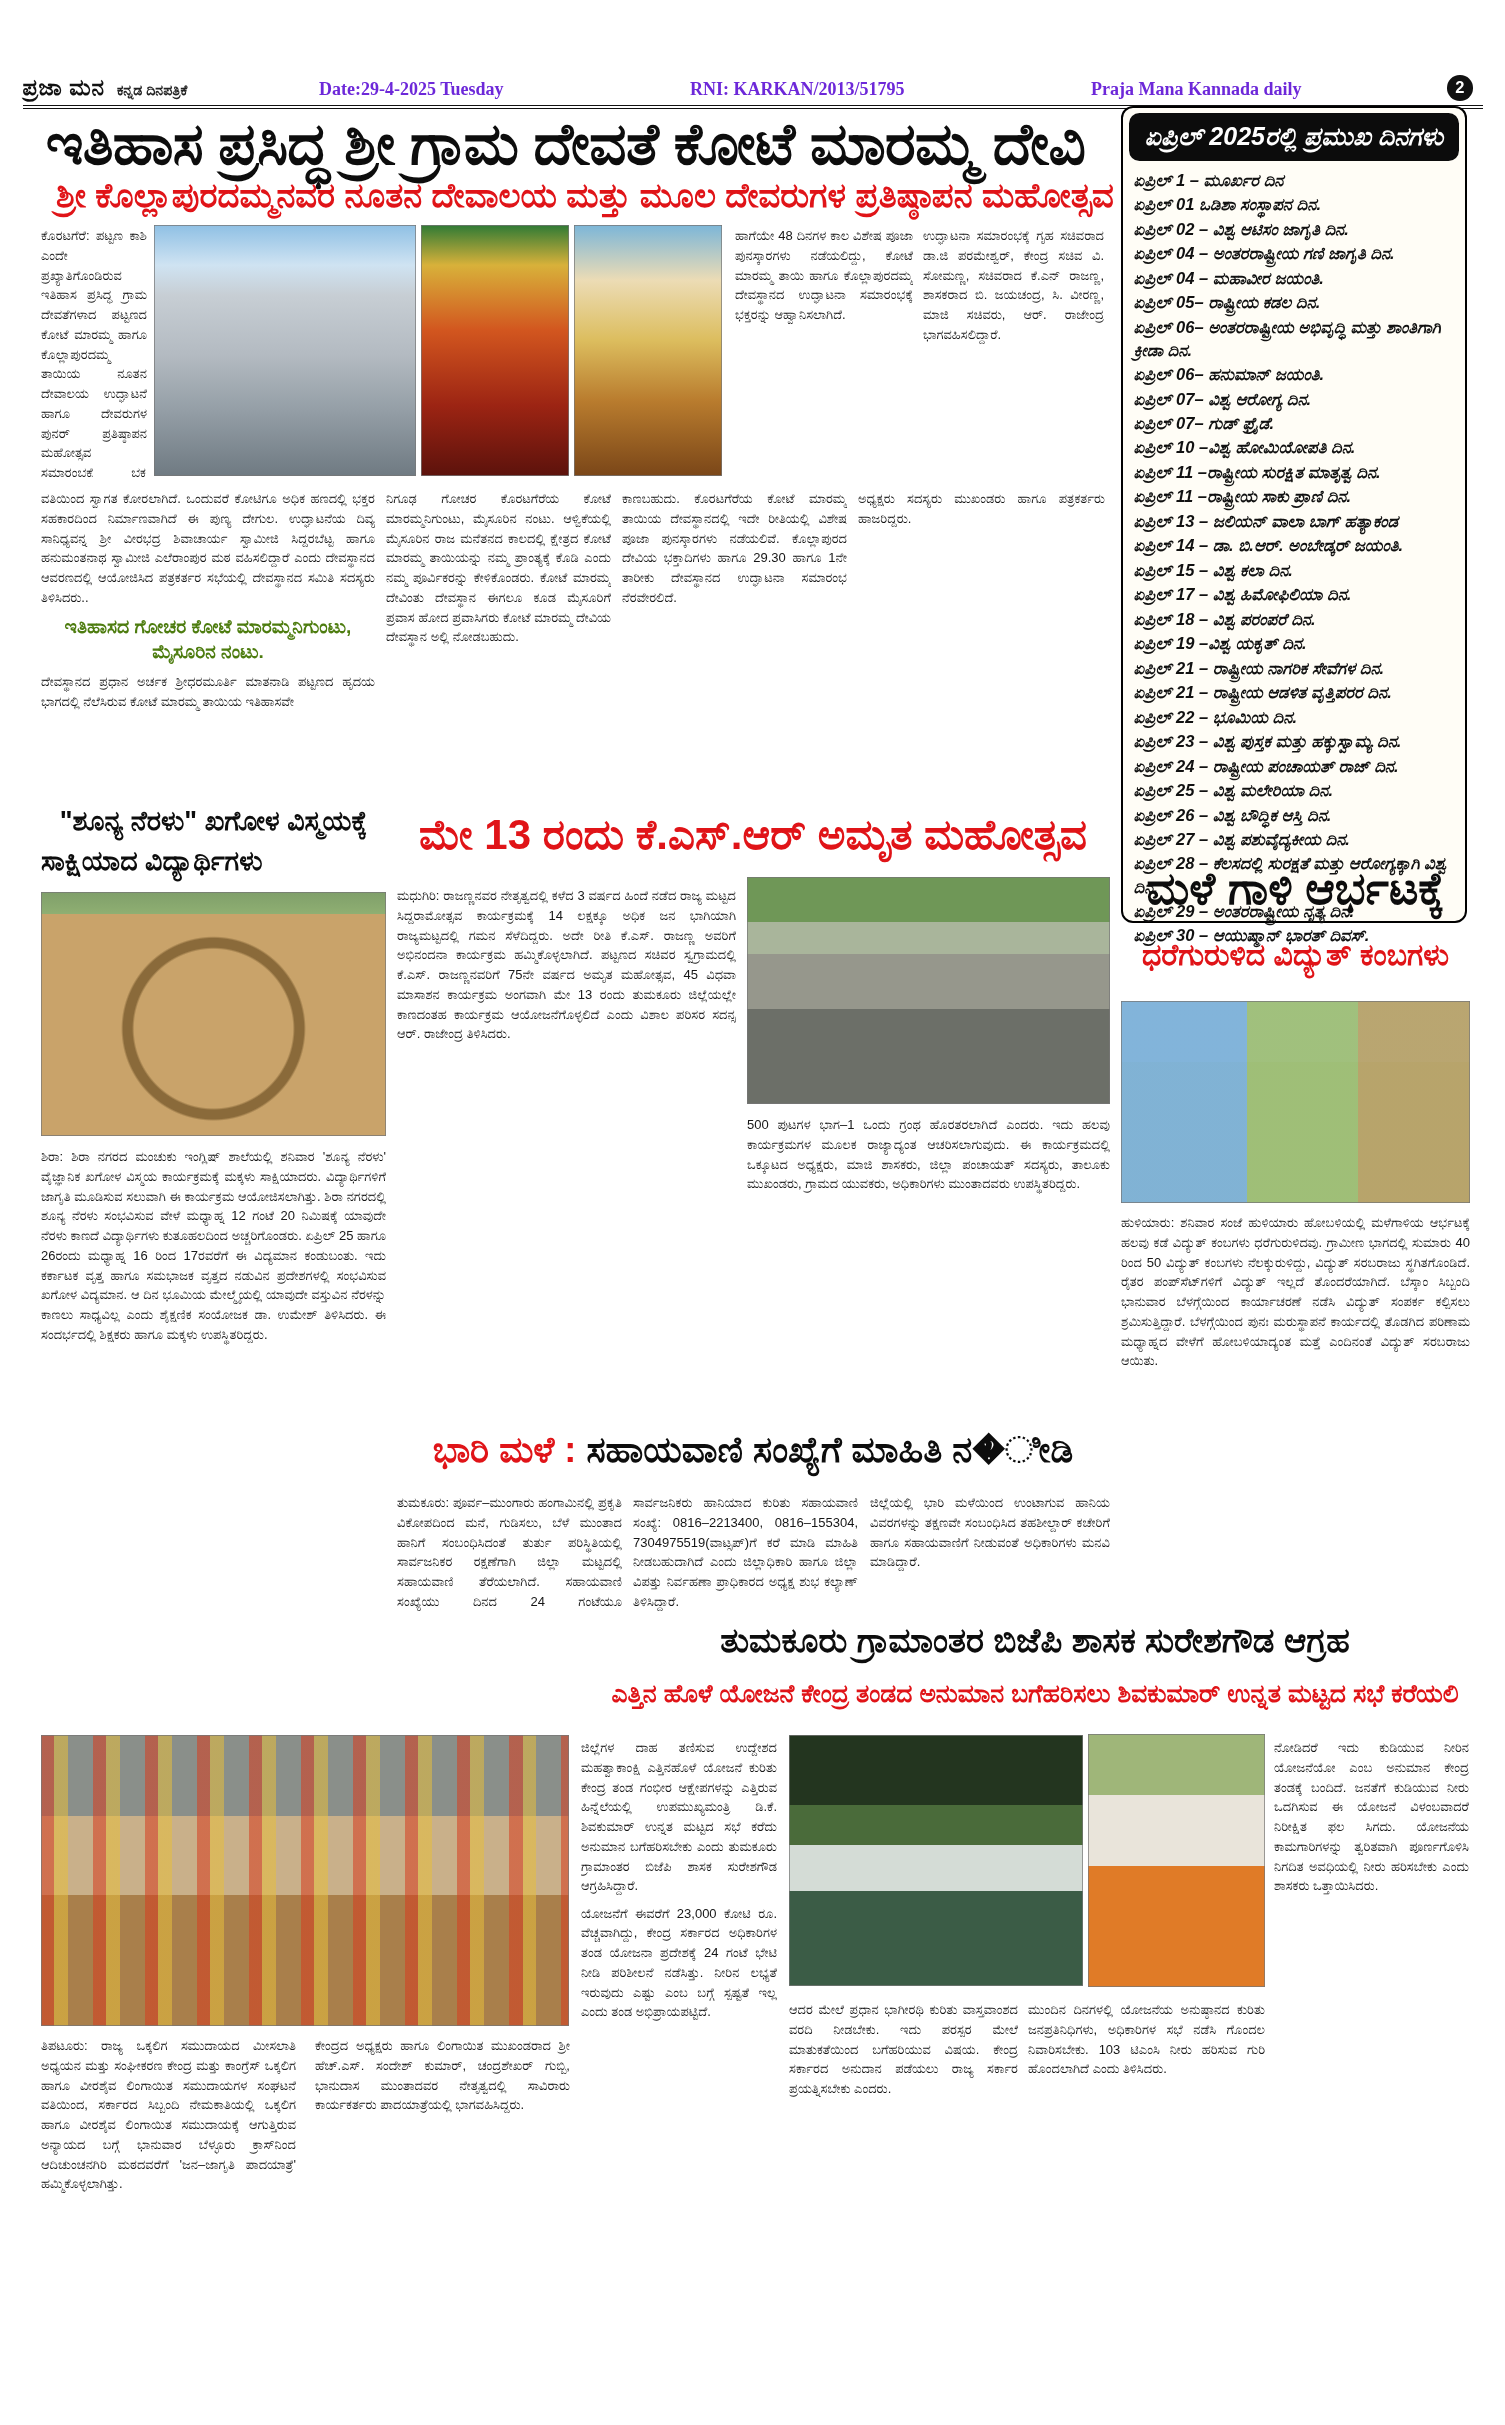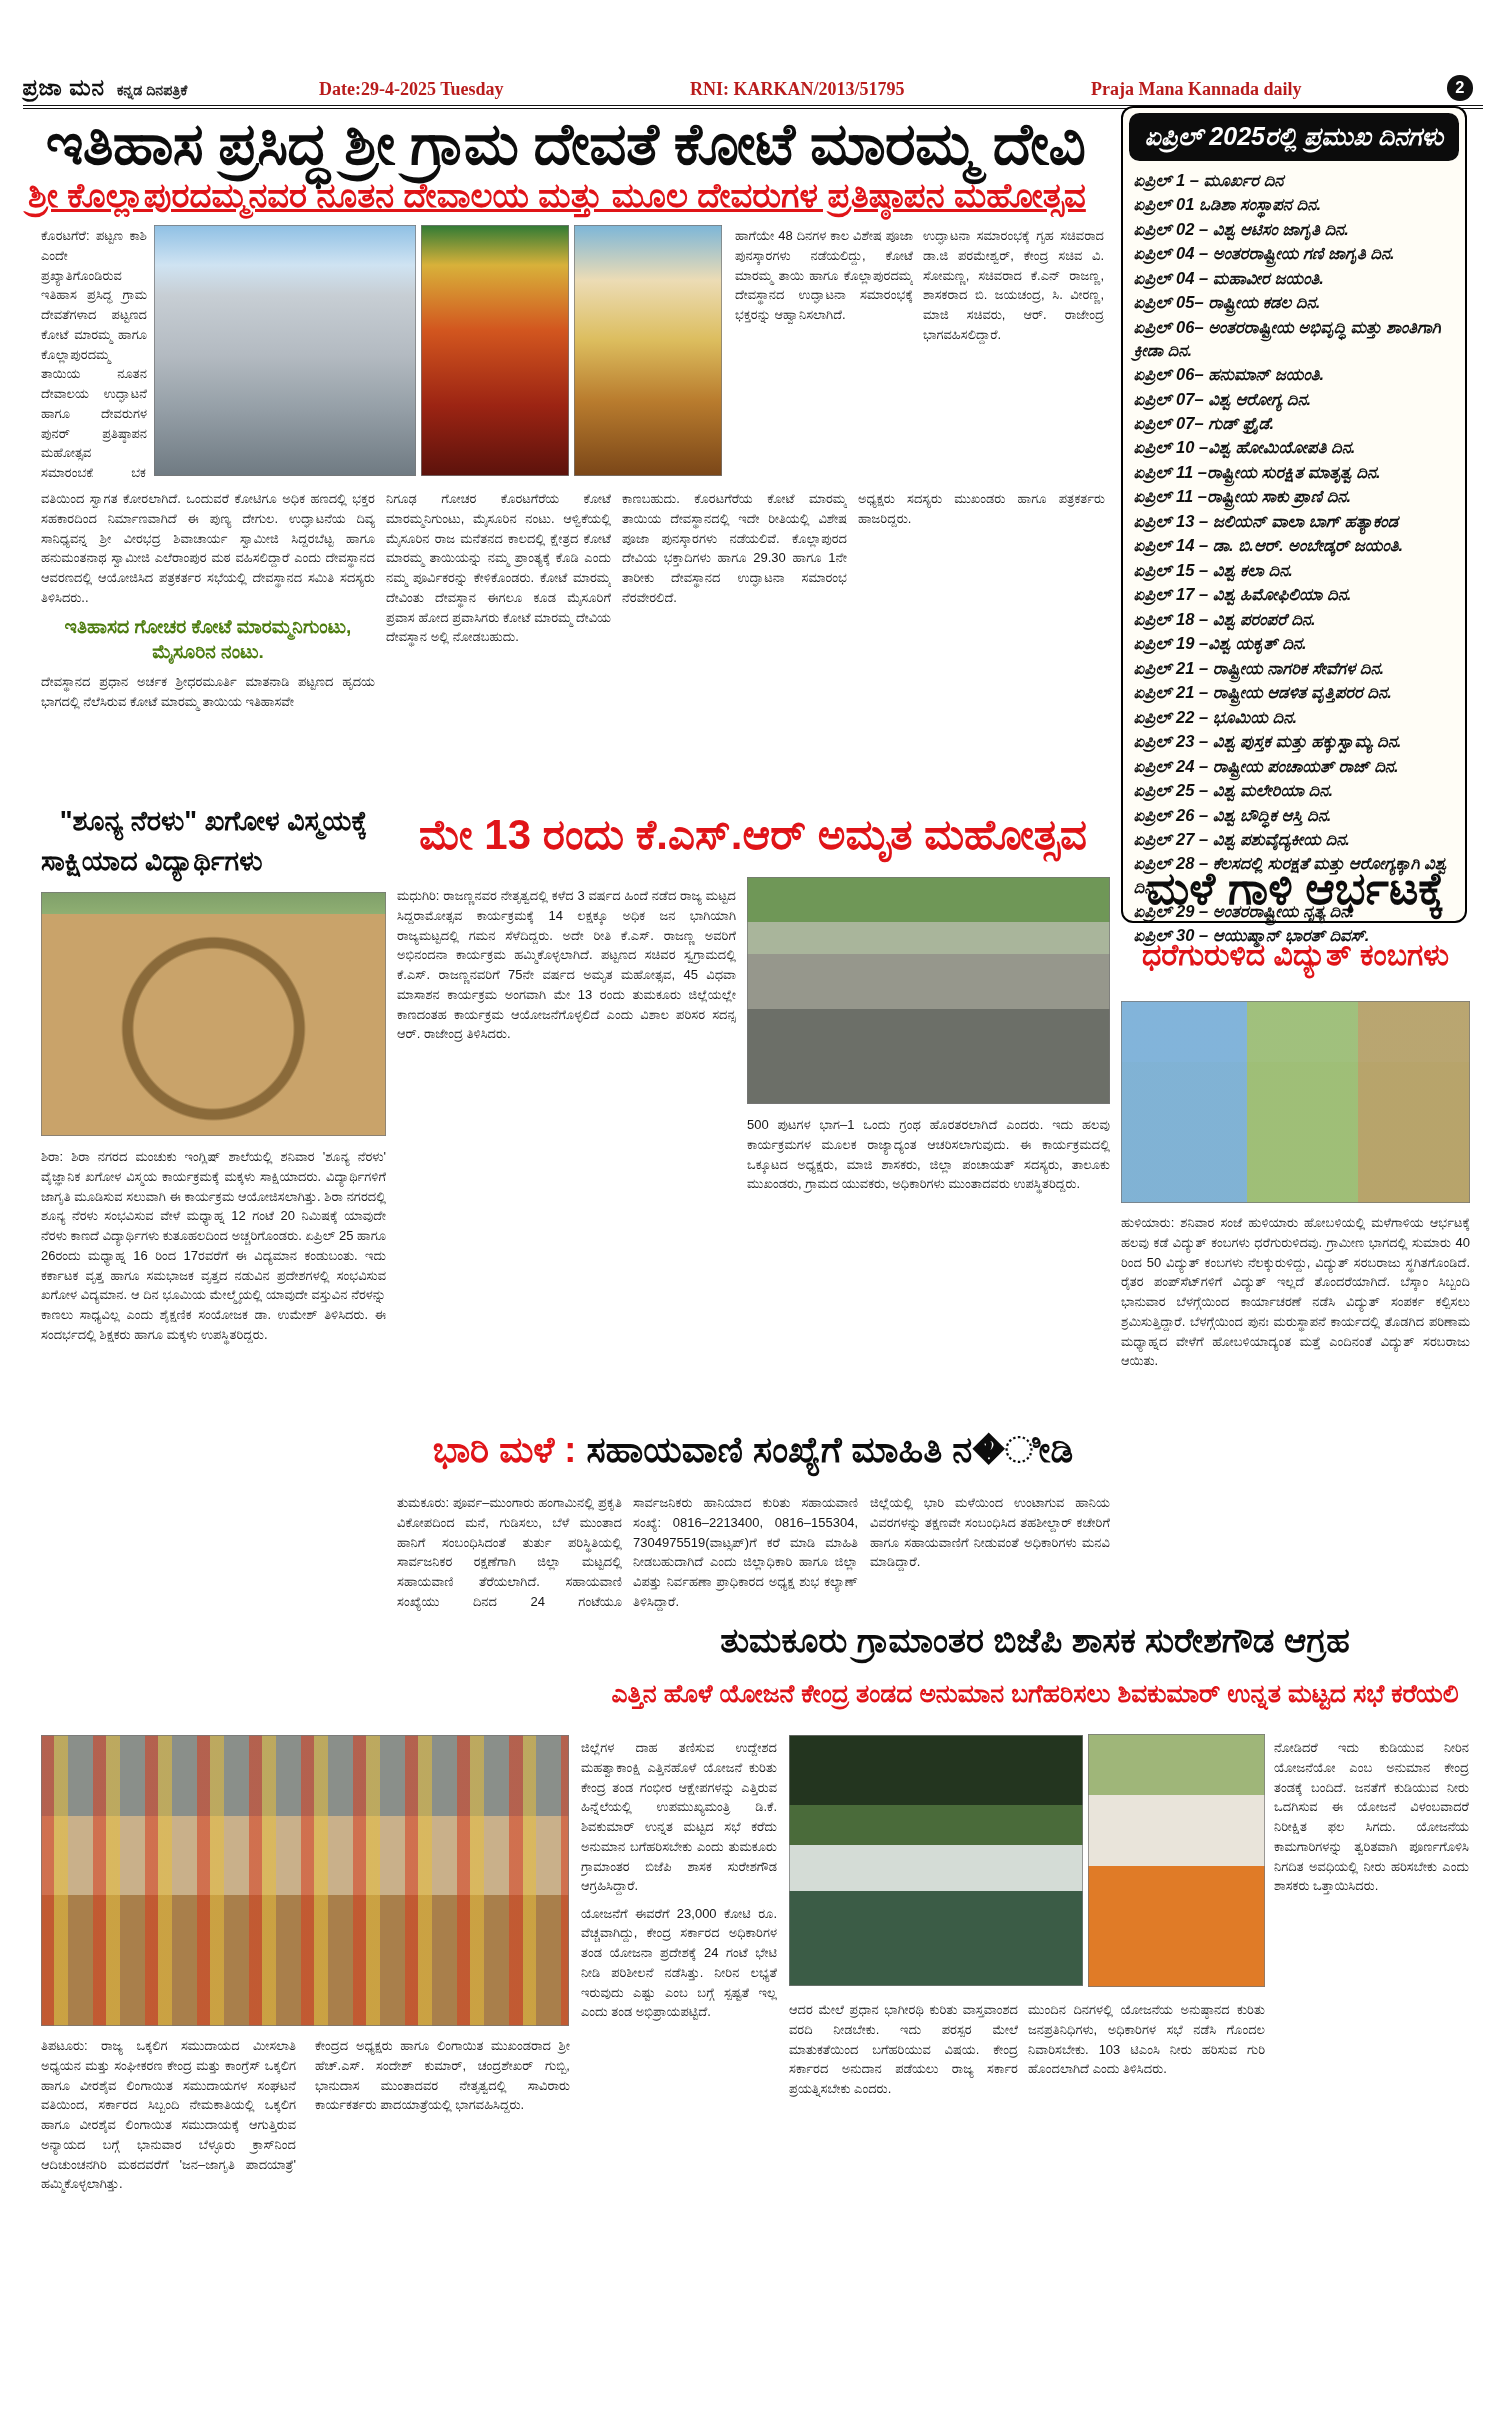--- a/index.html
+++ b/index.html
@@ -2,21 +2,21 @@
 <html style="font-size:12px"><head>
 <meta charset="utf-8">
 <style>
   html,body{margin:0;padding:0;background:#e8e8e8;}
   .page{position:relative;width:1505px;height:2426px;background:#ffffff;
         font-family:"Liberation Sans", sans-serif;color:#1a1a1a;overflow:hidden;}
   .abs{position:absolute;}
   
   .masthead{font-weight:bold;font-size:22.5px;letter-spacing:0.7px;color:#111;}
   .masthead-sub{font-size:14.2px;font-weight:bold;color:#222;}
-  .hdr-item{font-size:18px;font-weight:bold;color:#b91c1c;font-family:"Liberation Serif", serif;}
+  .hdr-item{font-size:18px;font-weight:bold;color:#6d28d9;font-family:"Liberation Serif", serif;}
   .page-circle{width:25.5px;height:25.5px;border-radius:50%;background:#111;color:#fff;
                font-size:16.5px;font-weight:bold;display:flex;align-items:center;justify-content:center;}
   .hdr-rule{border-bottom:4.5px double #111;}
   
   .lead-head{font-size:58px;font-weight:800;color:#0d0d0d;letter-spacing:-0.7px;line-height:1.05;text-align:center;}
   .lead-sub{font-size:34px;font-weight:800;color:#e01418;line-height:1.05;}
   .sec-head{font-weight:800;color:#0d0d0d;line-height:1.12;}
   .red{color:#e01418;}
   .center{text-align:center;}
   
@@ -54,21 +54,21 @@
     <span class="masthead">ಪ್ರಜಾ ಮನ</span>
     <span class="masthead-sub" style="margin-left:9px;">ಕನ್ನಡ ದಿನಪತ್ರಿಕೆ</span>
   </div>
   <div class="abs hdr-item" style="left:319px;top:79px;">Date:29-4-2025  Tuesday</div>
   <div class="abs hdr-item" style="left:690px;top:79px;">RNI: KARKAN/2013/51795</div>
   <div class="abs hdr-item" style="left:1091px;top:79px;">Praja Mana Kannada daily</div>
   <div class="abs page-circle" style="left:1447px;top:75px;">2</div>
   <div class="abs hdr-rule" style="left:22.5px;top:105px;width:1460px;height:0;"></div>
 
   <div class="abs lead-head" style="left:41px;top:114px;width:1049px;">ಇತಿಹಾಸ ಪ್ರಸಿದ್ಧ ಶ್ರೀ ಗ್ರಾಮ ದೇವತೆ ಕೋಟೆ ಮಾರಮ್ಮ ದೇವಿ</div>
-  <div class="abs lead-sub" style="left:28px;top:178px;width:1064px;text-decoration:underline;">ಶ್ರೀ ಕೊಲ್ಲಾಪುರದಮ್ಮನವರ ನೂತನ ದೇವಾಲಯ ಮತ್ತು ಮೂಲ ದೇವರುಗಳ ಪ್ರತಿಷ್ಠಾಪನ ಮಹೋತ್ಸವ</div>
+  <div class="abs lead-sub" style="left:56px;top:178px;width:1064px;">ಶ್ರೀ ಕೊಲ್ಲಾಪುರದಮ್ಮನವರ ನೂತನ ದೇವಾಲಯ ಮತ್ತು ಮೂಲ ದೇವರುಗಳ ಪ್ರತಿಷ್ಠಾಪನ ಮಹೋತ್ಸವ</div>
 
   <div class="abs photo ph-temple" style="left:154px;top:225px;width:262px;height:251px;"></div>
   <div class="abs photo ph-deity1" style="left:421px;top:225px;width:148px;height:251px;"></div>
   <div class="abs photo ph-deity2" style="left:574px;top:225px;width:148px;height:251px;"></div>
 
   <div class="abs bodytxt" style="left:41px;top:226px;width:106px;height:251px;overflow:hidden;">ಕೊರಟಗೆರೆ: ಪಟ್ಟಣ ಕಾಶಿ ಎಂದೇ ಪ್ರಖ್ಯಾತಿಗೊಂಡಿರುವ ಇತಿಹಾಸ ಪ್ರಸಿದ್ಧ ಗ್ರಾಮ ದೇವತೆಗಳಾದ ಪಟ್ಟಣದ ಕೋಟೆ ಮಾರಮ್ಮ ಹಾಗೂ ಕೊಲ್ಲಾಪುರದಮ್ಮ ತಾಯಿಯ ನೂತನ ದೇವಾಲಯ ಉದ್ಘಾಟನೆ ಹಾಗೂ ದೇವರುಗಳ ಪುನರ್ ಪ್ರತಿಷ್ಠಾಪನ ಮಹೋತ್ಸವ ಸಮಾರಂಭಕ್ಕೆ ಭಕ್ತ ಸಮೂಹದ ದೇವಾಲಯ ನಿರ್ಮಾಣ ಸಮಿತಿ ವತಿಯಿಂದ ಆಯೋಜನೆ ಮಾಡಲಾಗಿದೆ.</div>
 
   <div class="abs bodytxt" style="left:735px;top:226px;width:178px;height:255px;overflow:hidden;">ಹಾಗೆಯೇ 48 ದಿನಗಳ ಕಾಲ ವಿಶೇಷ ಪೂಜಾ ಪುನಸ್ಕಾರಗಳು ನಡೆಯಲಿದ್ದು, ಕೋಟೆ ಮಾರಮ್ಮ ತಾಯಿ ಹಾಗೂ ಕೊಲ್ಲಾಪುರದಮ್ಮ ದೇವಸ್ಥಾನದ ಉದ್ಘಾಟನಾ ಸಮಾರಂಭಕ್ಕೆ ಭಕ್ತರನ್ನು ಆಹ್ವಾನಿಸಲಾಗಿದೆ.</div>
   <div class="abs bodytxt" style="left:923px;top:226px;width:181px;height:255px;overflow:hidden;">ಉದ್ಘಾಟನಾ ಸಮಾರಂಭಕ್ಕೆ ಗೃಹ ಸಚಿವರಾದ ಡಾ.ಜಿ ಪರಮೇಶ್ವರ್, ಕೇಂದ್ರ ಸಚಿವ ವಿ. ಸೋಮಣ್ಣ, ಸಚಿವರಾದ ಕೆ.ಎನ್ ರಾಜಣ್ಣ, ಶಾಸಕರಾದ ಬಿ. ಜಯಚಂದ್ರ, ಸಿ. ವೀರಣ್ಣ, ಮಾಜಿ ಸಚಿವರು, ಆರ್. ರಾಜೇಂದ್ರ ಭಾಗವಹಿಸಲಿದ್ದಾರೆ.</div>
 

